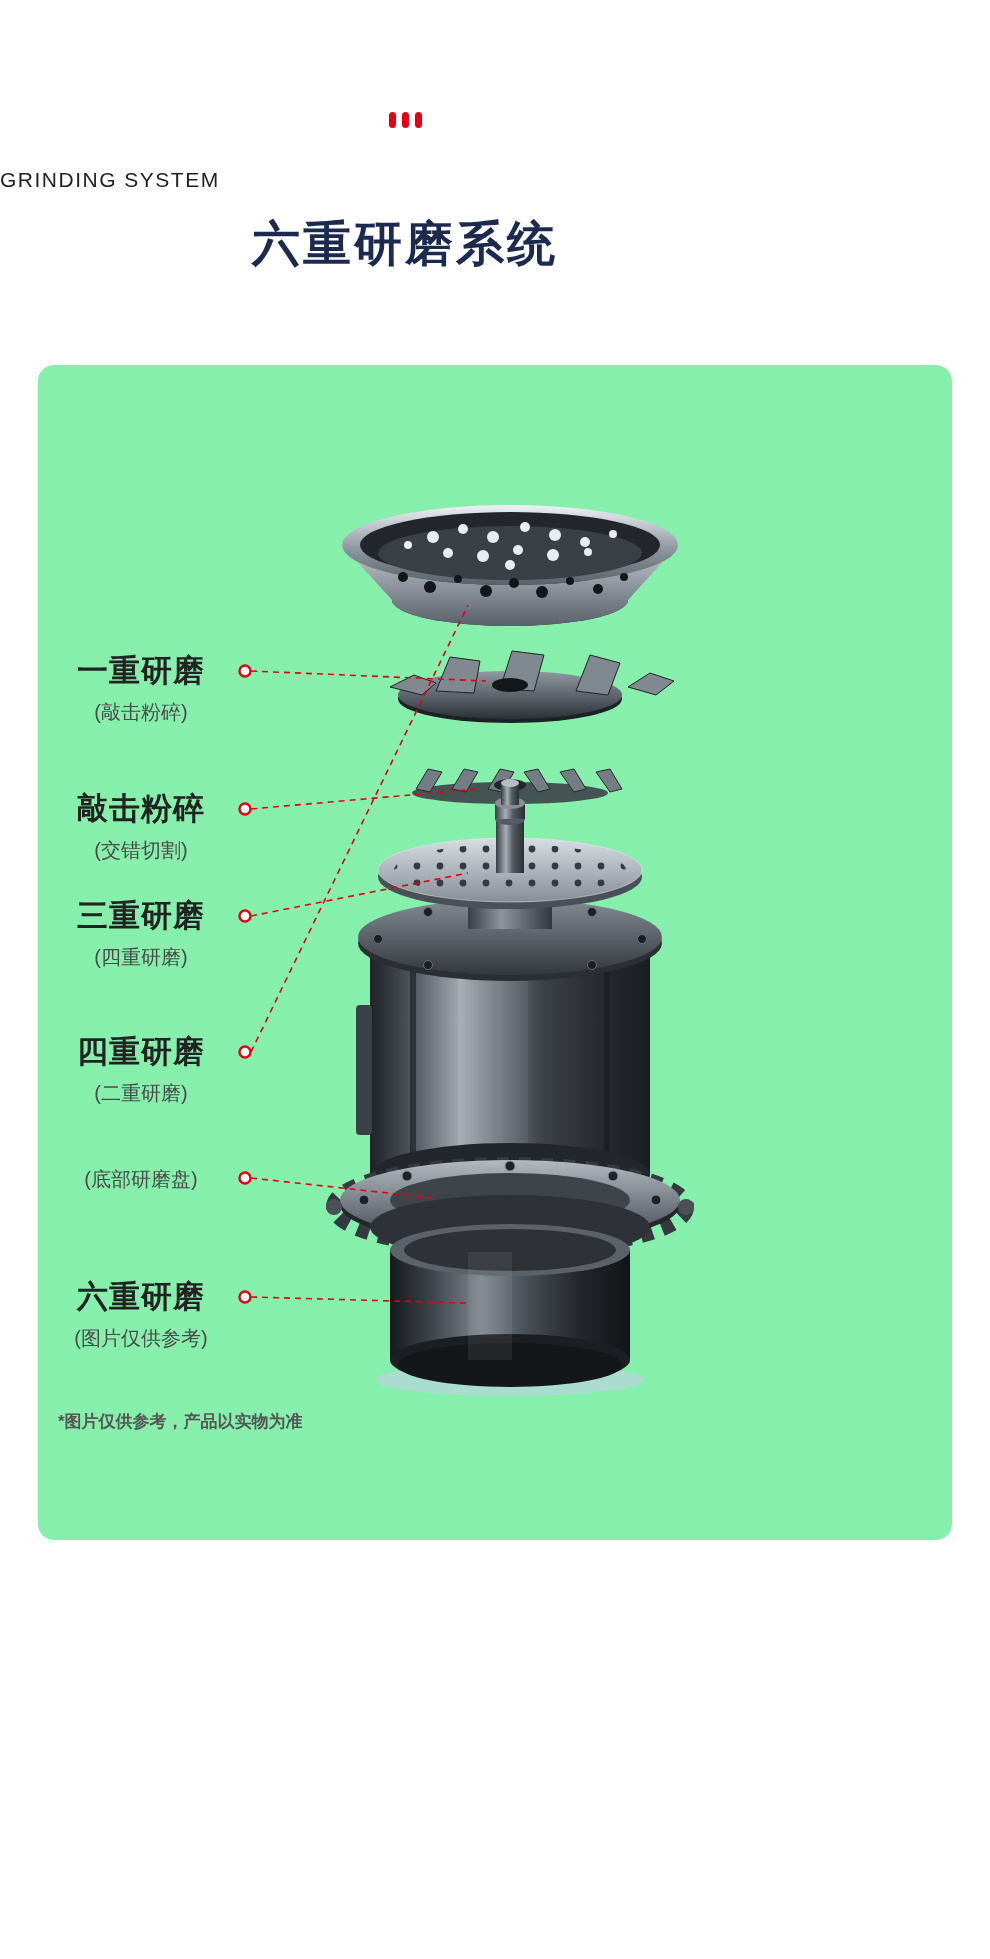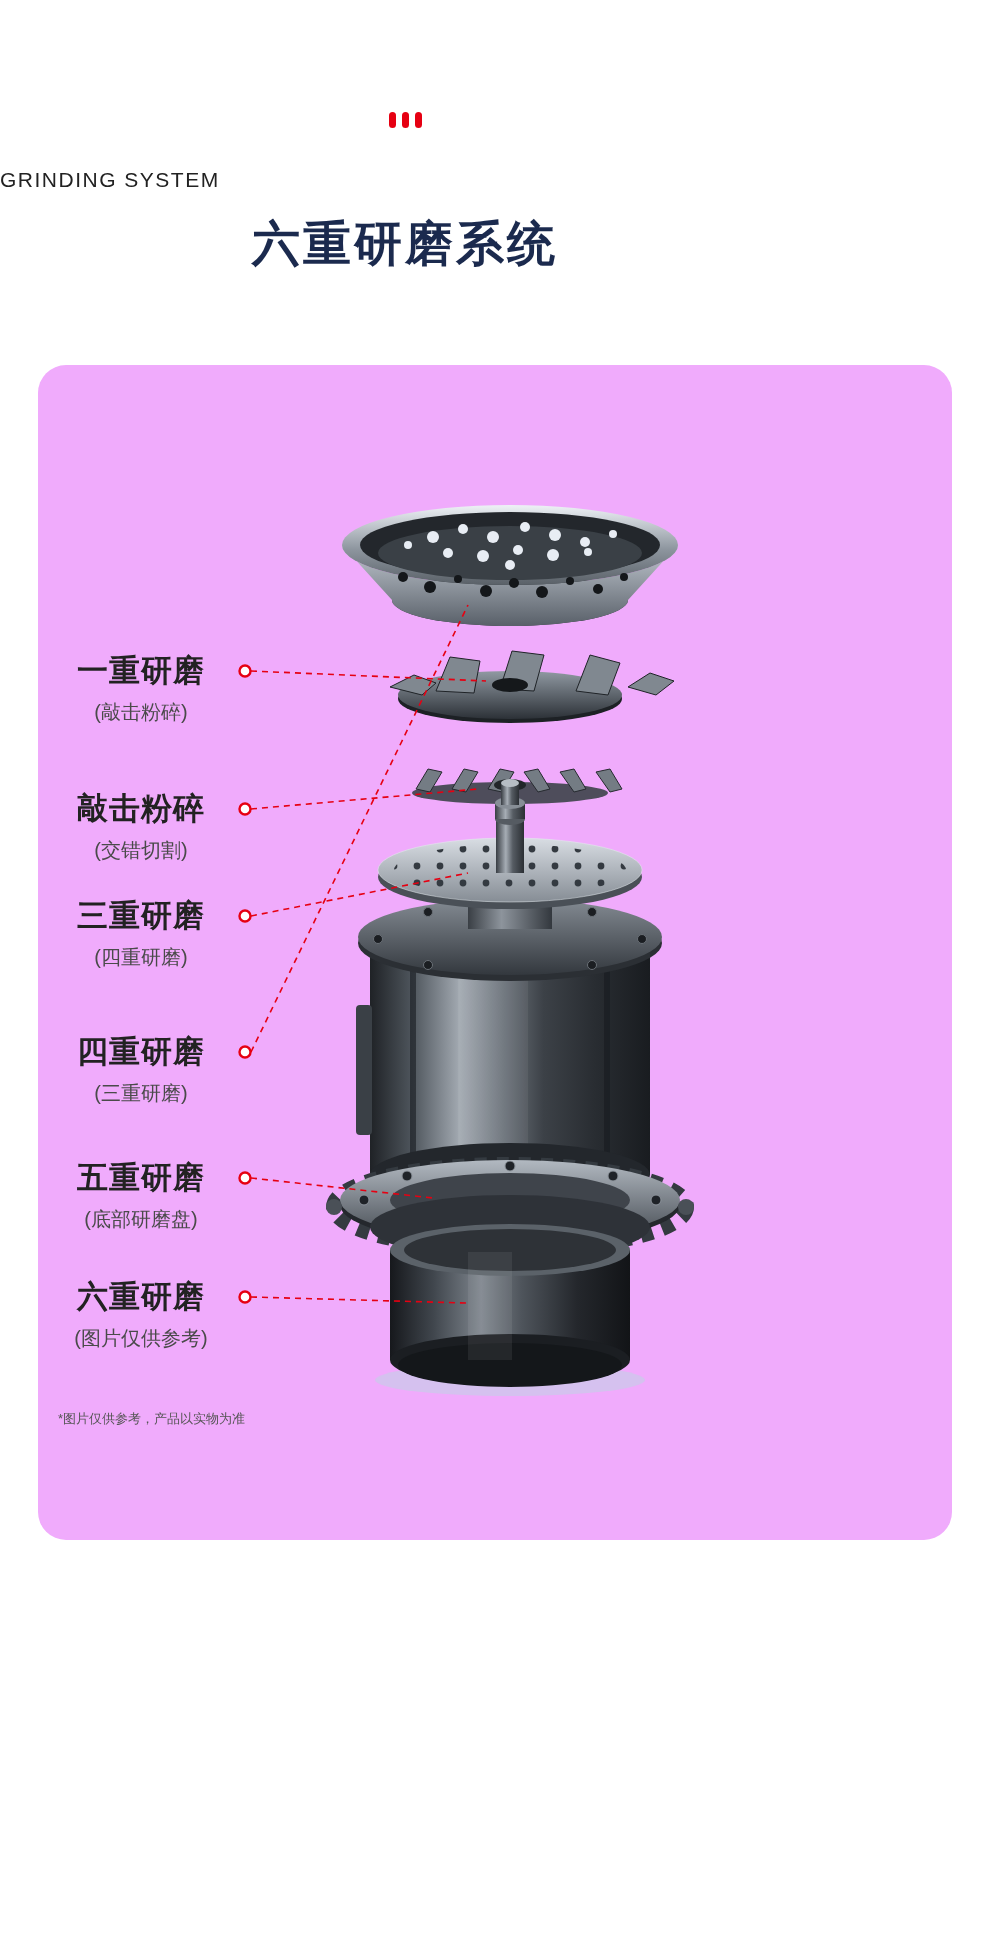--- a/index.html
+++ b/index.html
@@ -10,28 +10,28 @@
   
   .header{position:absolute;top:0;left:0;width:810px;text-align:center;}
   .marks{position:absolute;top:110px;left:0;width:810px;text-align:center;}
   .marks span{display:inline-block;width:7px;height:16px;background:#e60012;border-radius:3.5px;margin:0 3px;vertical-align:middle;}
   .subtitle{position:absolute;top:168px;left:0;width:810px;text-align:left;
     font-size:21px;letter-spacing:1.5px;color:#222;font-weight:400;}
   .title{position:absolute;top:212px;left:0;width:810px;text-align:center;margin:0;
     font-size:48px;font-weight:700;color:#1b2a4e;letter-spacing:3px;}
   
   .panel{position:absolute;left:38px;top:365px;width:914px;height:1175px;
-    background:#f0abfc;border-radius:28px;}
+    background:#86efac;border-radius:16px;}
   .panel svg{position:absolute;left:0;top:0;}
   
   .label{position:absolute;left:0;width:206px;text-align:center;}
   .label-title{font-size:31px;font-weight:700;color:#222;line-height:40px;letter-spacing:1px;}
   .label-sub{font-size:20px;color:#4a4a4a;line-height:26px;margin-top:8px;}
   .lbl1{top:286px}.lbl2{top:424px}.lbl3{top:531px}.lbl4{top:667px}.lbl5{top:793px}.lbl6{top:912px}
-  .footnote{position:absolute;left:20px;top:1045px;font-size:13px;color:#555;}
+  .footnote{position:absolute;left:20px;top:1045px;font-size:17px;color:#555;font-weight:bold;}
 </style>
 </head>
 <body>
 
 <div class="page">
 
   <div class="header">
     <div class="marks"><span></span><span></span><span></span></div>
     <div class="subtitle">GRINDING SYSTEM</div>
     <h1 class="title">六重研磨系统</h1>
@@ -251,24 +251,23 @@
     <div class="label lbl2">
       <div class="label-title">敲击粉碎</div>
       <div class="label-sub">(交错切割)</div>
     </div>
     <div class="label lbl3">
       <div class="label-title">三重研磨</div>
       <div class="label-sub">(四重研磨)</div>
     </div>
     <div class="label lbl4">
       <div class="label-title">四重研磨</div>
-      <div class="label-sub">(三重研磨)</div>
+      <div class="label-sub">(二重研磨)</div>
     </div>
     <div class="label lbl5">
-      <div class="label-title">五重研磨</div>
       <div class="label-sub">(底部研磨盘)</div>
     </div>
     <div class="label lbl6">
       <div class="label-title">六重研磨</div>
       <div class="label-sub">(图片仅供参考)</div>
     </div>
 
     <div class="footnote">*图片仅供参考，产品以实物为准</div>
   </div>
 

